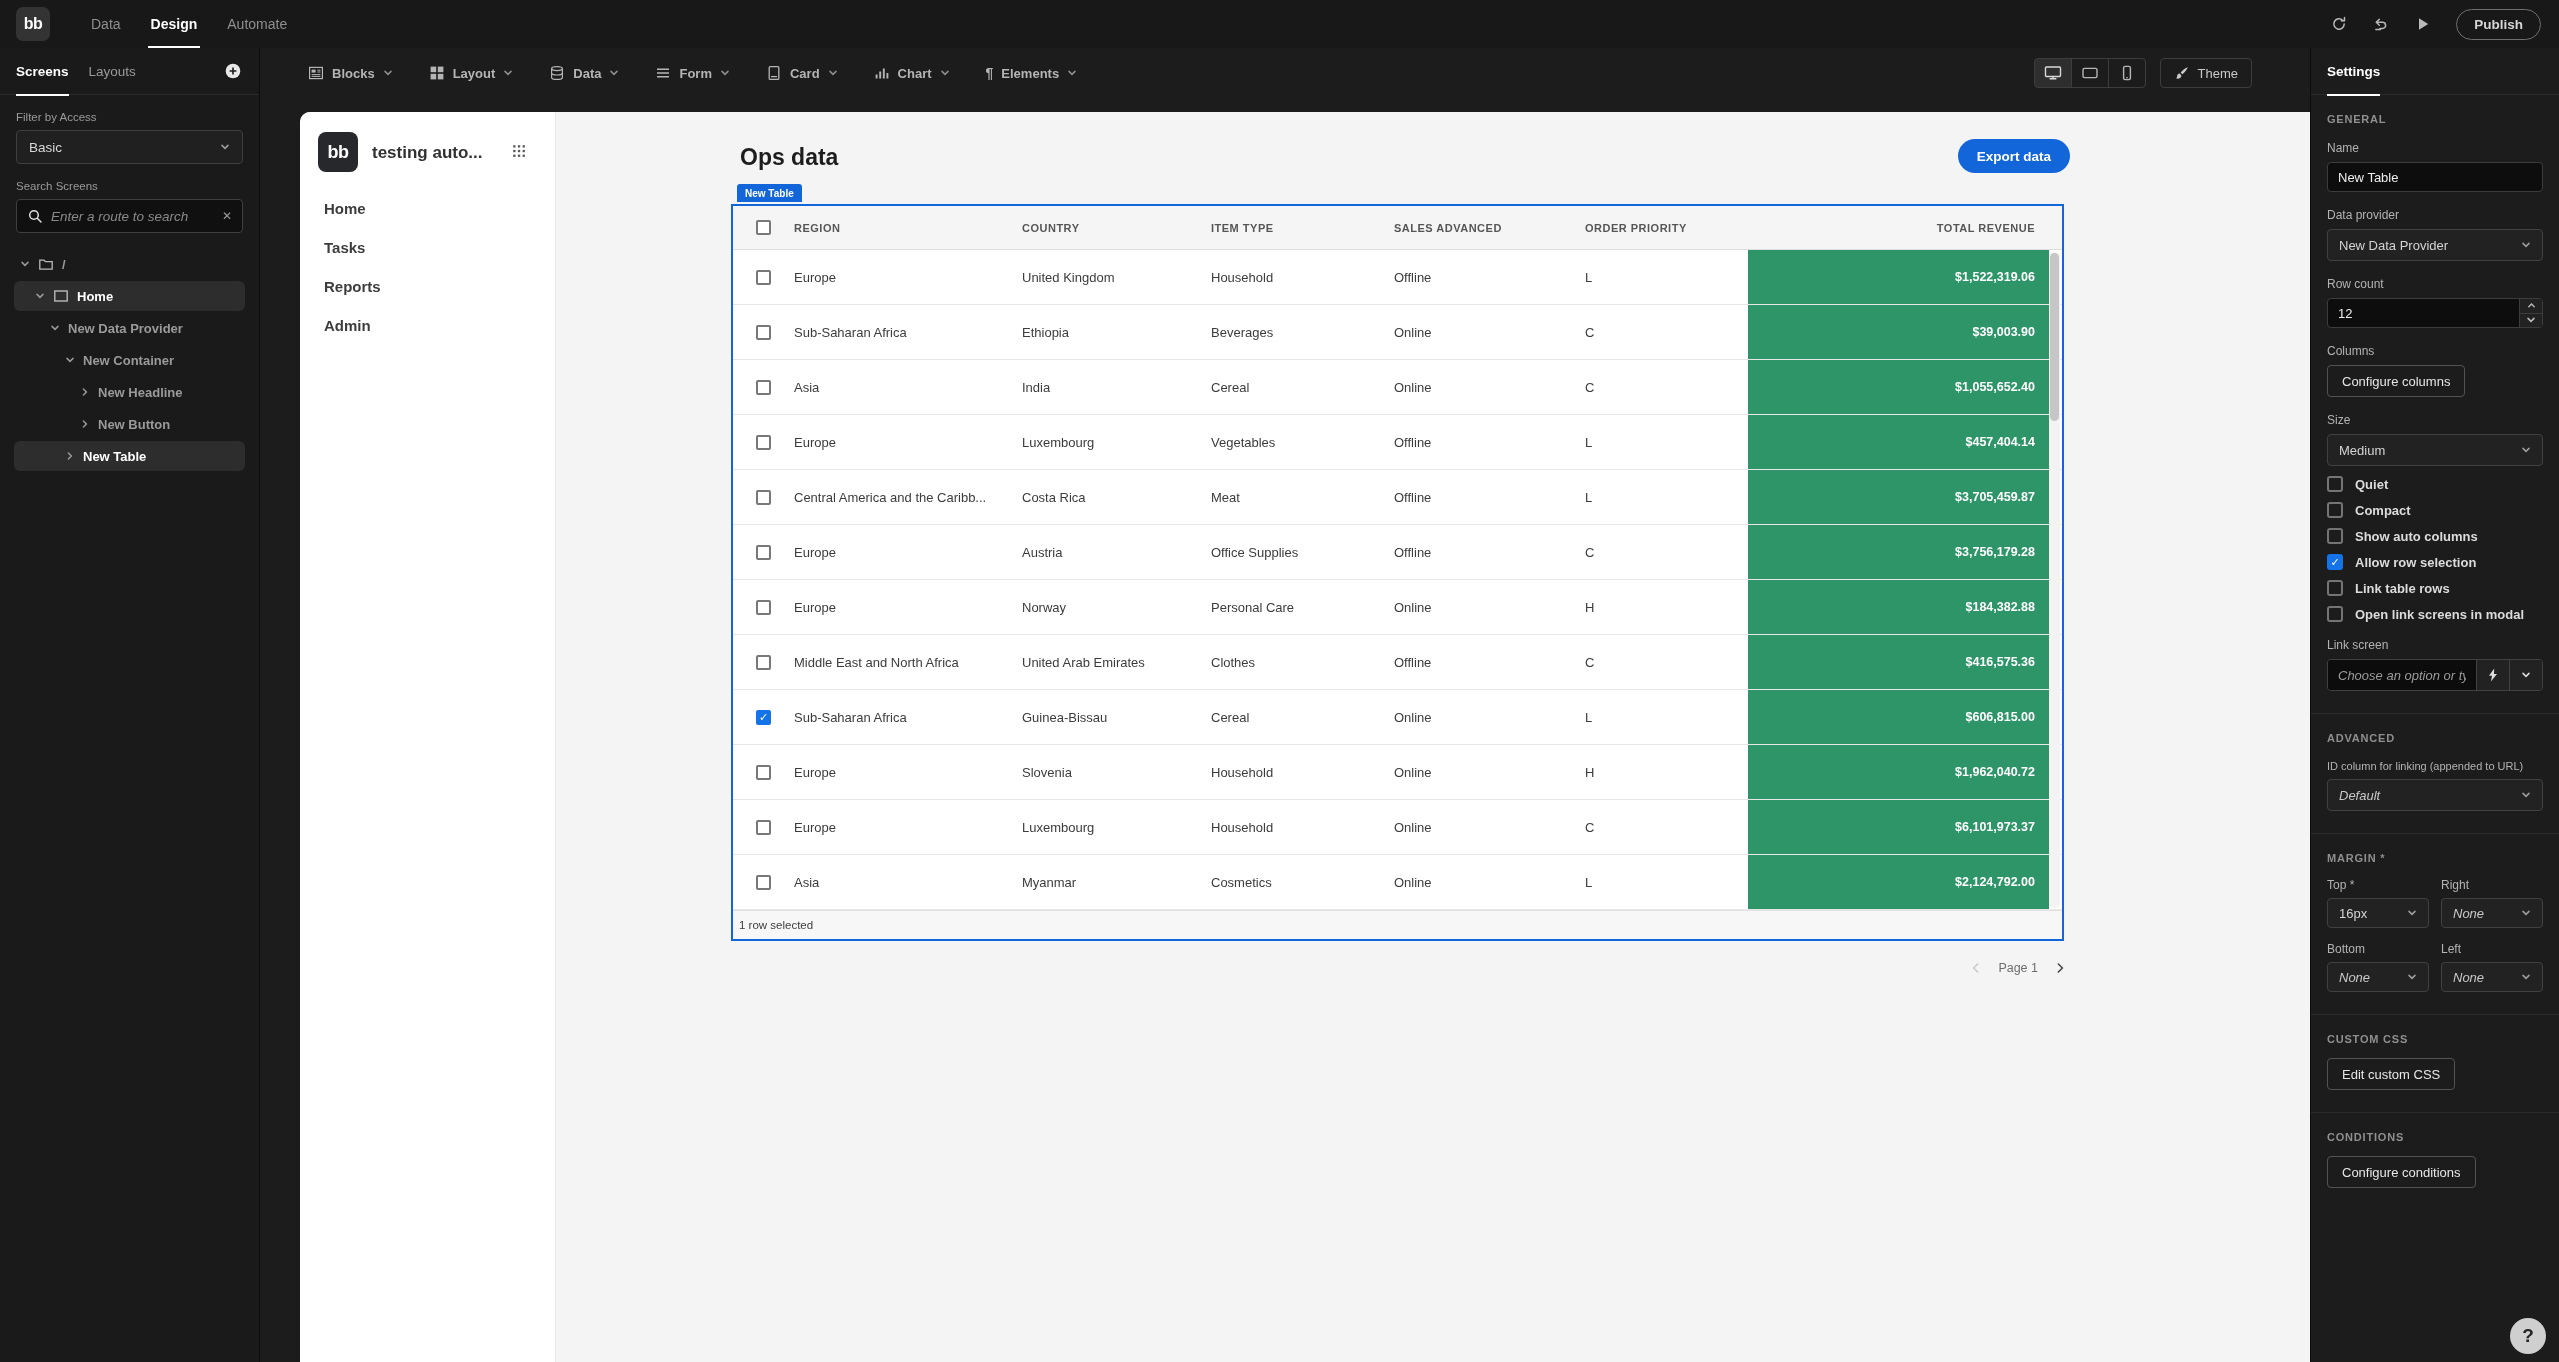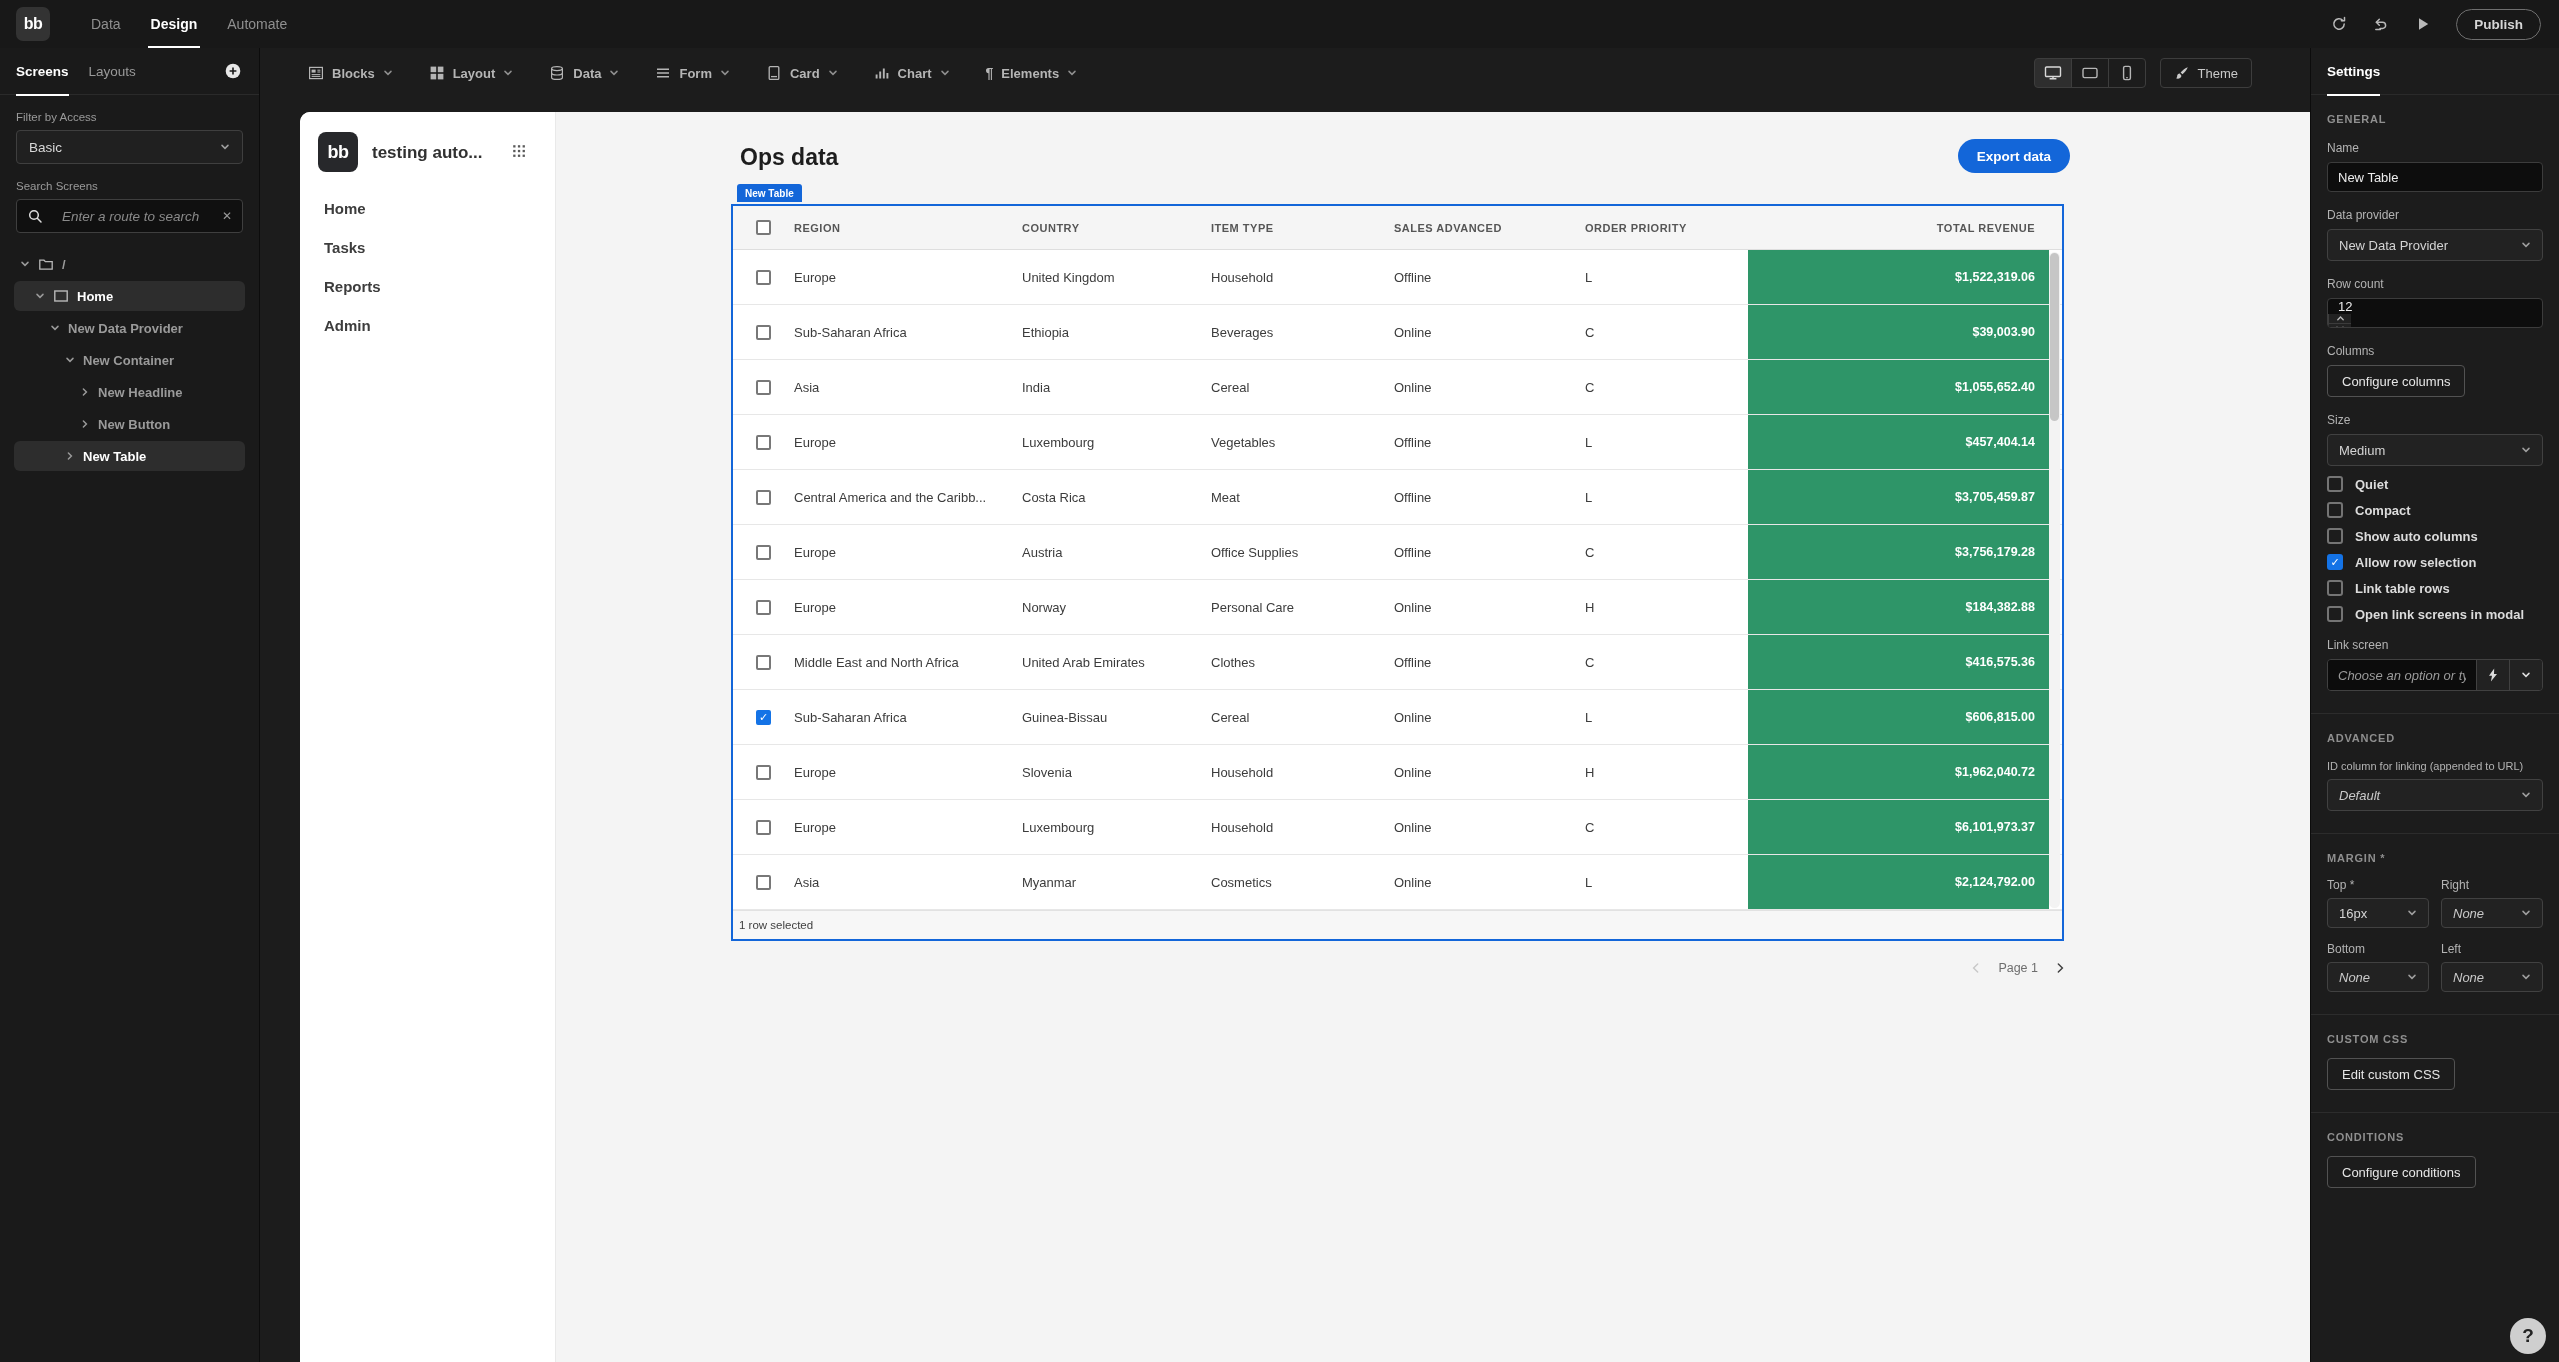--- a/index.html
+++ b/index.html
@@ -26,21 +26,21 @@
   
   .sidebar { position:absolute; left:0; top:48px; width:260px; bottom:0; background:#1a1a1a; border-right:1px solid #0c0c0c; }
   .side-tabs { display:flex; align-items:center; height:47px; padding:0 16px; gap:20px; border-bottom:1px solid #2a2a2a; }
   .side-tab { font-size:13.5px; color:#9a9a9a; position:relative; height:47px; display:flex; align-items:center; }
   .side-tab.active { color:#fff; font-weight:700; }
   .side-tab.active::after { content:""; position:absolute; left:0; right:0; bottom:-1px; height:2px; background:#fff; }
   .plus-wrap { margin-left:auto; width:20px; height:20px; }
   .side-label { margin:16px 16px 7px; font-size:11.5px; color:#9a9a9a; }
   .side-select { margin:0 16px; height:34px; border:1px solid #3f3f3f; border-radius:4px; background:#202020; display:flex; align-items:center; padding:0 12px; font-size:13.5px; color:#d8d8d8; }
   .side-select .chev { margin-left:auto; color:#9f9f9f; }
-  .search-box { margin:0 16px; height:34px; border:1px solid #3f3f3f; border-radius:4px; background:#101010; display:flex; align-items:center; padding:0 10px; gap:19px; }
+  .search-box { margin:0 16px; height:34px; border:1px solid #3f3f3f; border-radius:4px; background:#101010; display:flex; align-items:center; padding:0 10px; gap:8px; }
   .search-box input { flex:1; background:none; border:none; outline:none; color:#ddd; font-size:13.5px; font-family:inherit; min-width:0; }
   .search-box input::placeholder { color:#8a8a8a; font-style:italic; }
   .search-clear { color:#9a9a9a; font-size:12px; }
   .tree { margin-top:16px; }
   .tree-item { margin:0 14px 2px; height:30px; border-radius:6px; display:flex; align-items:center; gap:8px; font-size:13px; color:#9a9a9a; font-weight:600; }
   .tree-item.selected { background:#2d2d2d; color:#fff; font-weight:700; }
   .tree-item .chev, .tree-item .chevr { color:#9a9a9a; }
   .tree-item .node-ic { color:#b9b9b9; }
 
   
@@ -91,21 +91,21 @@
   .settings { position:absolute; right:0; top:48px; width:249px; bottom:0; background:#1c1c1c; border-left:1px solid #0c0c0c; padding:0 16px; overflow:hidden; }
   .settings-head { height:47px; display:flex; align-items:center; border-bottom:1px solid #2a2a2a; margin:0 -16px; padding:0 16px; }
   .settings-title { font-size:13.5px; font-weight:700; color:#fff; position:relative; height:47px; display:flex; align-items:center; }
   .settings-title::after { content:""; position:absolute; left:0; right:0; bottom:-1px; height:2px; background:#fff; }
   .sec-head { font-size:11px; font-weight:700; letter-spacing:0.8px; color:#8f8f8f; margin-top:18px; }
   .set-label { font-size:12px; color:#b3b3b3; margin:16px 0 7px; white-space:nowrap; }
   .set-input { width:100%; height:30px; background:#0d0d0d; border:1px solid #3c3c3c; border-radius:4px; color:#ededed; font-size:13px; padding:0 10px; font-family:inherit; outline:none; }
   .set-select { width:100%; height:32px; background:#222; border:1px solid #414141; border-radius:4px; display:flex; align-items:center; padding:0 11px; font-size:13px; color:#d4d4d4; }
   .set-select .chev { margin-left:auto; color:#9f9f9f; }
   .set-select.italic .val { font-style:italic; color:#c9c9c9; }
-  .stepper { display:flex; height:30px; border:1px solid #3c3c3c; border-radius:4px; overflow:hidden; background:#0d0d0d;flex-direction:column; }
+  .stepper { display:flex; height:30px; border:1px solid #3c3c3c; border-radius:4px; overflow:hidden; background:#0d0d0d; }
   .stepper .num { flex:1; display:flex; align-items:center; padding:0 10px; font-size:13px; color:#ededed; }
   .step-col { width:23px; border-left:1px solid #3c3c3c; display:flex; flex-direction:column; background:#222; }
   .step-btn { flex:1; display:flex; align-items:center; justify-content:center; color:#bbb; }
   .step-btn + .step-btn { border-top:1px solid #3c3c3c; }
   .set-btn { height:32px; padding:0 14px; background:none; border:1px solid #525252; border-radius:4px; color:#e6e6e6; font-size:13px; font-family:inherit; display:inline-flex; align-items:center; margin-top:0; }
   .chk-row { display:flex; align-items:center; gap:12px; margin:10px 0; }
   .chk-row .cb { background:transparent; border-color:#747474; width:16px; height:16px; border-radius:3px; }
   .chk-row .cb.checked { background:var(--check); border-color:var(--check); }
   .chk-label { font-size:13px; color:#dcdcdc; font-weight:600; }
   .link-group { display:flex; height:32px; border:1px solid #414141; border-radius:4px; overflow:hidden; }

